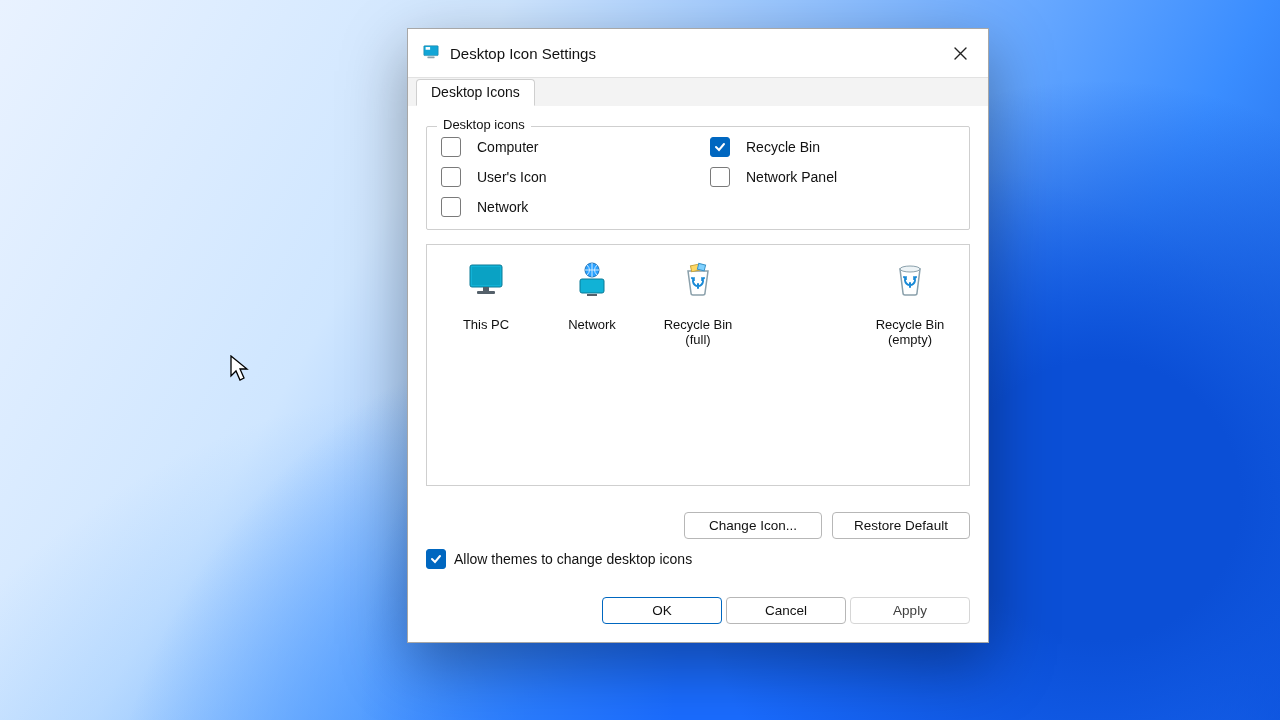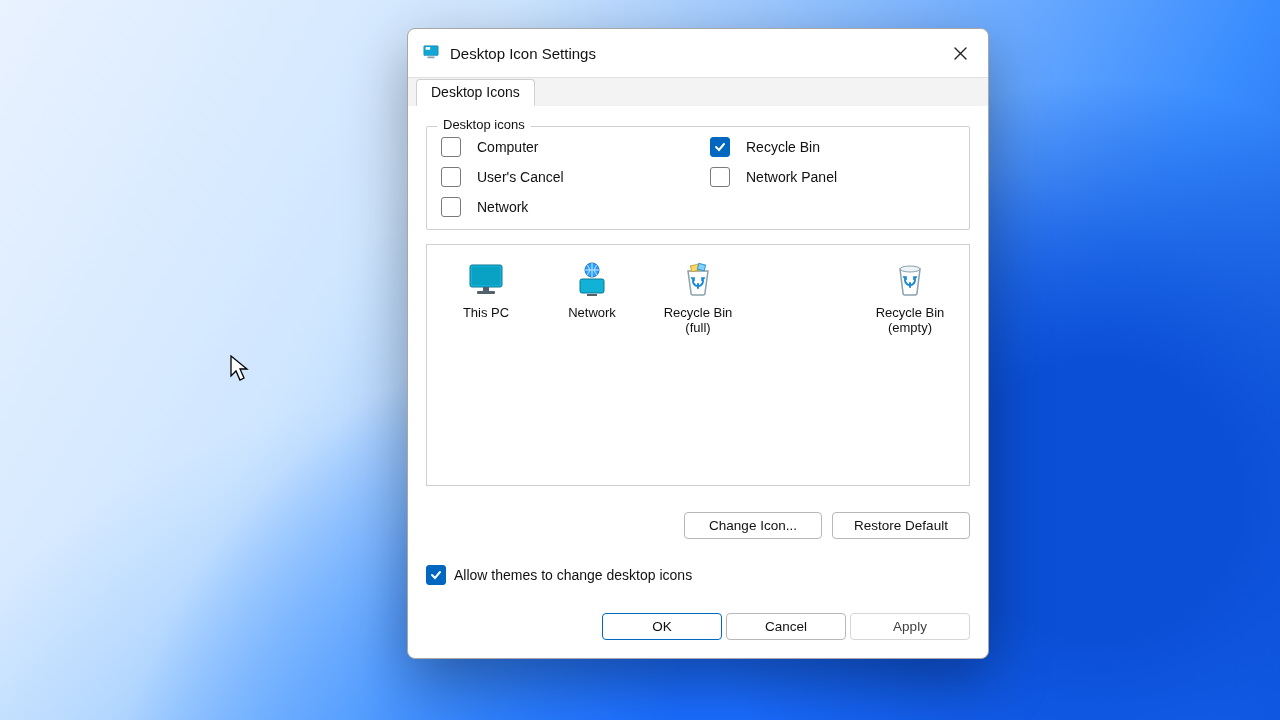--- a/index.html
+++ b/index.html
@@ -10,21 +10,21 @@
       radial-gradient(700px 700px at 1100px 500px, #0b4fd6 0%, #0b4fd6 20%, rgba(11,79,214,0) 60%),
       radial-gradient(900px 900px at 900px 700px, #1a6cff 0%, #1a6cff 25%, rgba(26,108,255,0) 60%),
       radial-gradient(1000px 1000px at 700px 900px, #3a8dff 0%, #3a8dff 25%, rgba(58,141,255,0) 60%),
       radial-gradient(1200px 1200px at 500px 1100px, #5ea9ff 0%, rgba(94,169,255,0) 60%),
       linear-gradient(120deg, #e9f2ff 0%, #cfe6ff 30%, #3a8dff 75%, #0b4fd6 100%);
   }
   .cursor { position:absolute; left:230px; top:355px; pointer-events:none; }
 
   .dialog {
     position:absolute; left:407px; top:28px; width:580px;
-    background:#fff; border:1px solid #a7a7a7; border-radius:8px;
+    background:#fff; border:1px solid #a7a7a7; border-radius:0;
     box-shadow:0 22px 60px rgba(0,0,0,.35);
     overflow:hidden;
   }
   .titlebar { display:flex; align-items:center; gap:10px; padding:10px 14px 10px 14px; }
   .titlebar .title { font-size:15px; }
   .titlebar .spacer { flex:1; }
   .close { width:28px; height:28px; display:flex; align-items:center; justify-content:center; border-radius:4px; }
 
   .tabs { position:relative; padding:0 8px; }
   .tabline { border-bottom:1px solid #cfcfcf; height:28px; display:flex; align-items:flex-end; }
@@ -40,30 +40,30 @@
   .group .legend { position:absolute; top:-10px; left:10px; background:#fff; padding:0 6px; font-size:13px; }
   .grid2 { display:grid; grid-template-columns:1fr 1fr; gap:10px 24px; }
 
   label.chk { display:flex; align-items:center; gap:16px; font-size:14px; }
   .chkbox { width:18px; height:18px; border:1.5px solid #7a7a7a; border-radius:3px; background:#fff; display:flex; align-items:center; justify-content:center; }
   .chkbox.checked { background:#0067c0; border-color:#0067c0; }
   .chkbox.checked svg { display:block; }
   .chkbox svg { display:none; }
 
   .iconbox { border:1px solid #cfcfcf; padding:10px 8px; display:grid; grid-template-columns:repeat(5, 1fr); gap:18px 4px; min-height:220px; align-content:start; }
-  .iconitem { display:flex; flex-direction:column; align-items:center; gap:4px; padding:4px 0; }
+  .iconitem { display:flex; flex-direction:column; align-items:center; gap:16px; padding:4px 0; }
   .iconitem .lbl { text-align:center; font-size:13px; line-height:1.15; white-space:pre-line; }
   .iconitem .ic { width:40px; height:40px; }
 
   .row-right { display:flex; justify-content:flex-end; gap:10px; margin:26px 0 4px; }
   .btn { border:1px solid #b7b7b7; border-radius:4px; background:#fff; padding:5px 14px; font-size:13.5px; min-width:108px; text-align:center; }
   .btn.primary { border:1.5px solid #0067c0; color:#111; }
   .btn[aria-disabled="true"] { color:#404040; border-color:#d6d6d6; }
 
-  .allow-row { display:flex; align-items:center; gap:8px; margin:26px 0 18px; }
+  .allow-row { display:flex; align-items:center; gap:8px; margin:10px 0 18px; }
 
   .footer { display:flex; justify-content:flex-end; gap:4px; padding:0 18px 18px; }
   .footer .btn { min-width:90px; }
 </style>
 </head>
 <body>
 
 <div class="wallpaper"></div>
 
 <svg class="cursor" width="22" height="28" viewBox="0 0 22 28">
@@ -108,21 +108,21 @@
         <label class="chk">
           <span class="chkbox checked">
               <svg width="12" height="12" viewBox="0 0 12 12">
                 <path d="M2 6 L5 9 L10 3" stroke="#fff" stroke-width="2" fill="none" stroke-linecap="round"></path>
               </svg>
             </span>
           <span>Recycle Bin</span>
         </label>
         <label class="chk">
           <span class="chkbox"></span>
-          <span>User's Cancel</span>
+          <span>User's Icon</span>
         </label>
         <label class="chk">
           <span class="chkbox"></span>
           <span>Network Panel</span>
         </label>
         <label class="chk">
           <span class="chkbox"></span>
           <span>Network</span>
         </label>
       </div>

